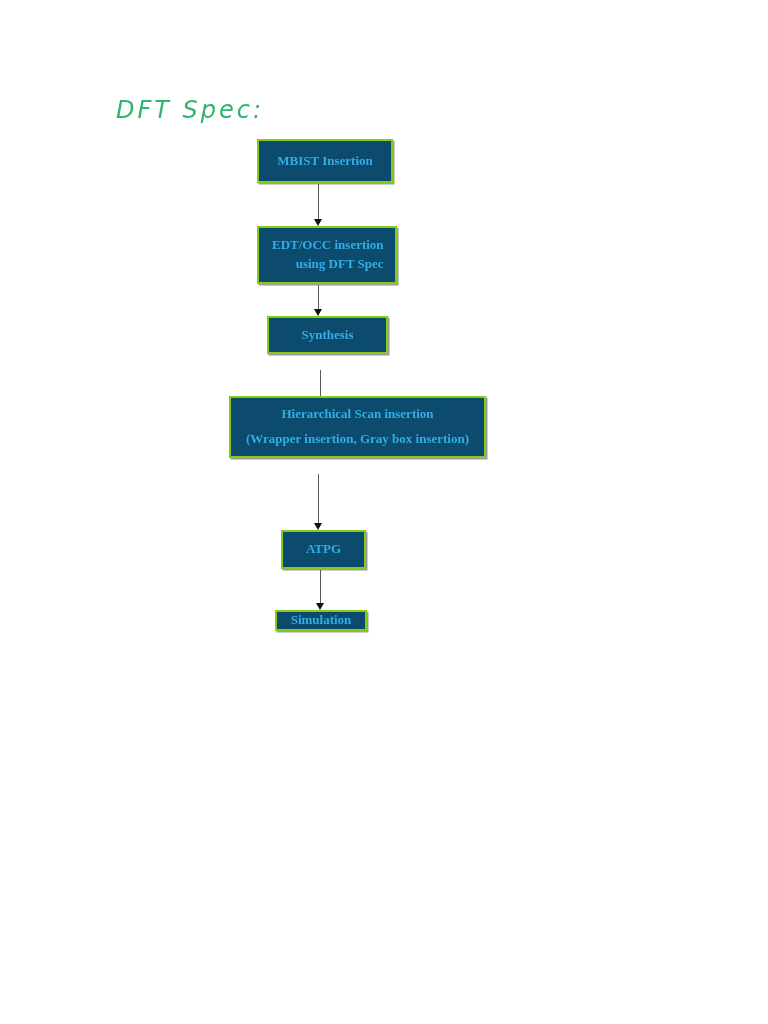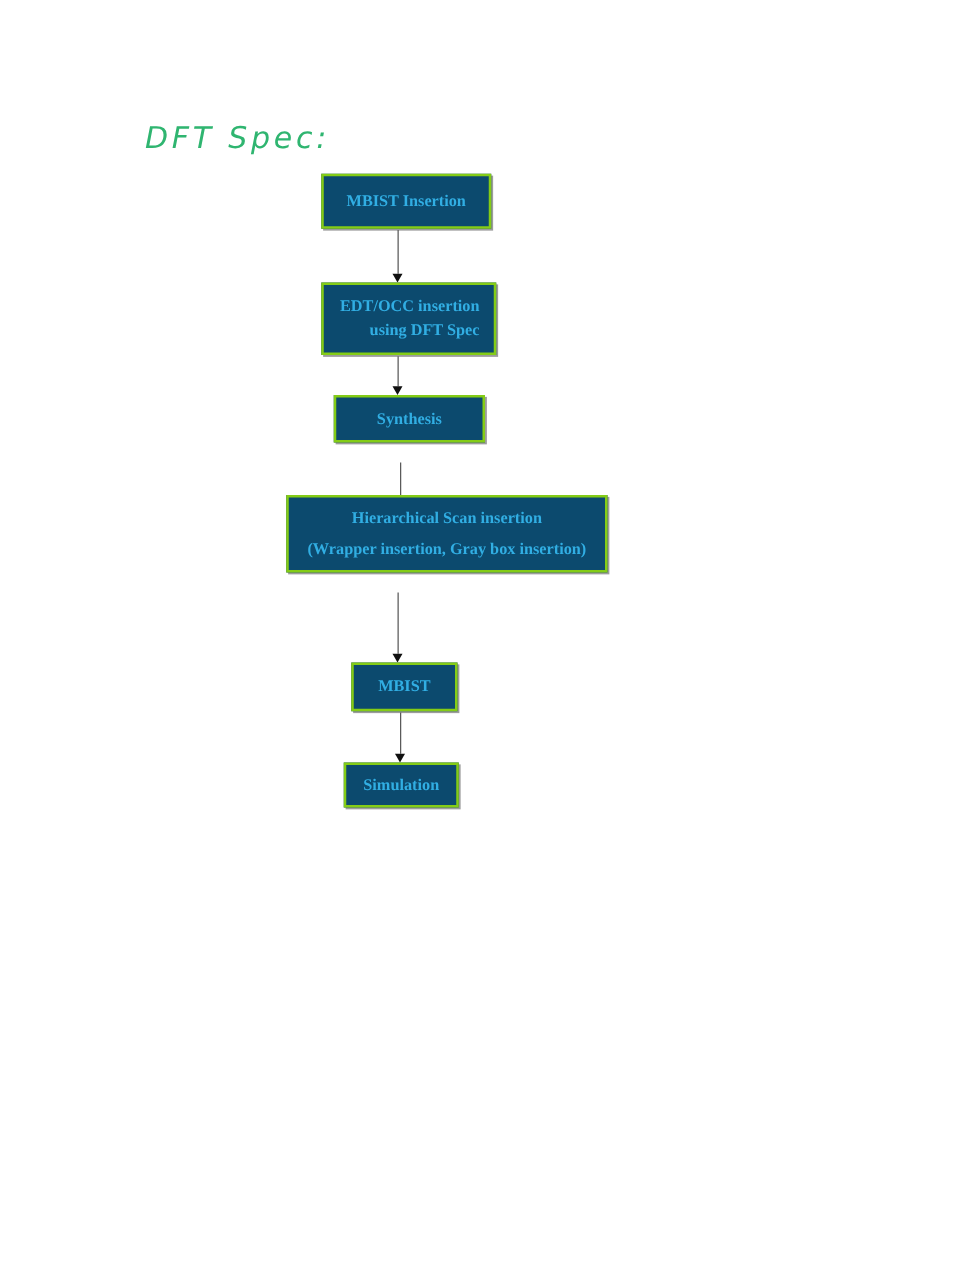--- a/index.html
+++ b/index.html
@@ -35,21 +35,21 @@
     text-align: center;
     white-space: pre-line;
     line-height: 1.45;
   }
   #node-mbist      { left: 257px; top: 139px; width: 136px; height: 44px; }
   #node-edtocc     { left: 257px; top: 226px; width: 140px; height: 58px;
                      justify-content: flex-start; text-align: right; padding-left: 13px; }
   #node-synthesis  { left: 267px; top: 316px; width: 121px; height: 38px; }
   #node-hierscan   { left: 189px; top: 396px; width: 257px; height: 62px; line-height: 1.9; margin-left: 40px; }
   #node-atpg       { left: 281px; top: 530px; width: 85px;  height: 39px; }
-  #node-simulation { left: 275px; top: 610px; width: 92px;  height: 36px; }
+  #node-simulation { left: 275px; top: 610px; width: 92px;  height: 21px; }
 
   .arrow {
     position: absolute;
     width: 1px;
     background: #5a5a5a;
   }
   .arrow::after {
     content: '';
     position: absolute;
     left: -4px;
@@ -81,17 +81,17 @@
 
 <div class="node" id="node-synthesis">Synthesis</div>
 
 <div class="arrow" id="arrow-3"></div>
 
 <div class="node" id="node-hierscan">Hierarchical Scan insertion
 (Wrapper insertion, Gray box insertion)</div>
 
 <div class="arrow" id="arrow-4"></div>
 
-<div class="node" id="node-atpg">MBIST</div>
+<div class="node" id="node-atpg">ATPG</div>
 
 <div class="arrow" id="arrow-5"></div>
 
 <div class="node" id="node-simulation">Simulation</div>
 
 </body></html>

